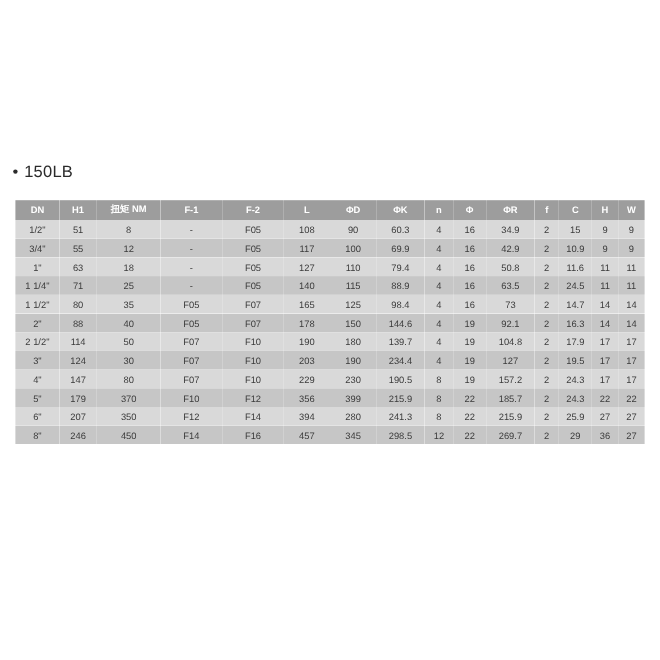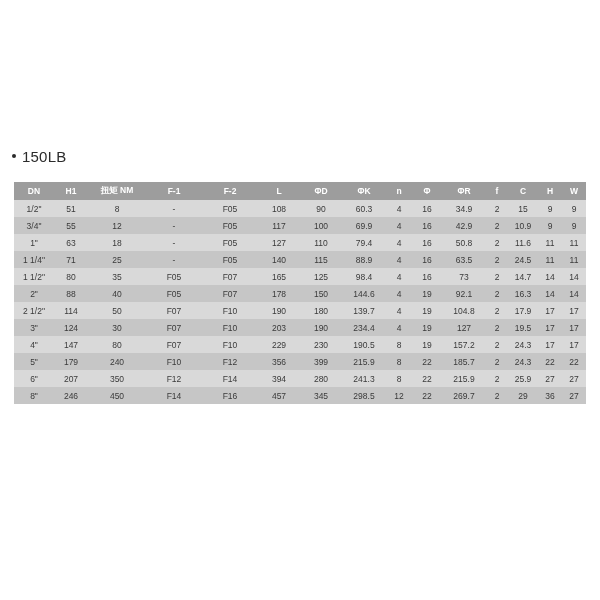--- a/index.html
+++ b/index.html
@@ -291,21 +291,21 @@
           <td>19</td>
           <td>157.2</td>
           <td>2</td>
           <td>24.3</td>
           <td>17</td>
           <td>17</td>
         </tr>
         <tr class="even">
           <td>5"</td>
           <td>179</td>
-          <td>240</td>
+          <td>370</td>
           <td>F10</td>
           <td>F12</td>
           <td>356</td>
           <td>399</td>
           <td>215.9</td>
           <td>8</td>
           <td>22</td>
           <td>185.7</td>
           <td>2</td>
           <td>24.3</td>

